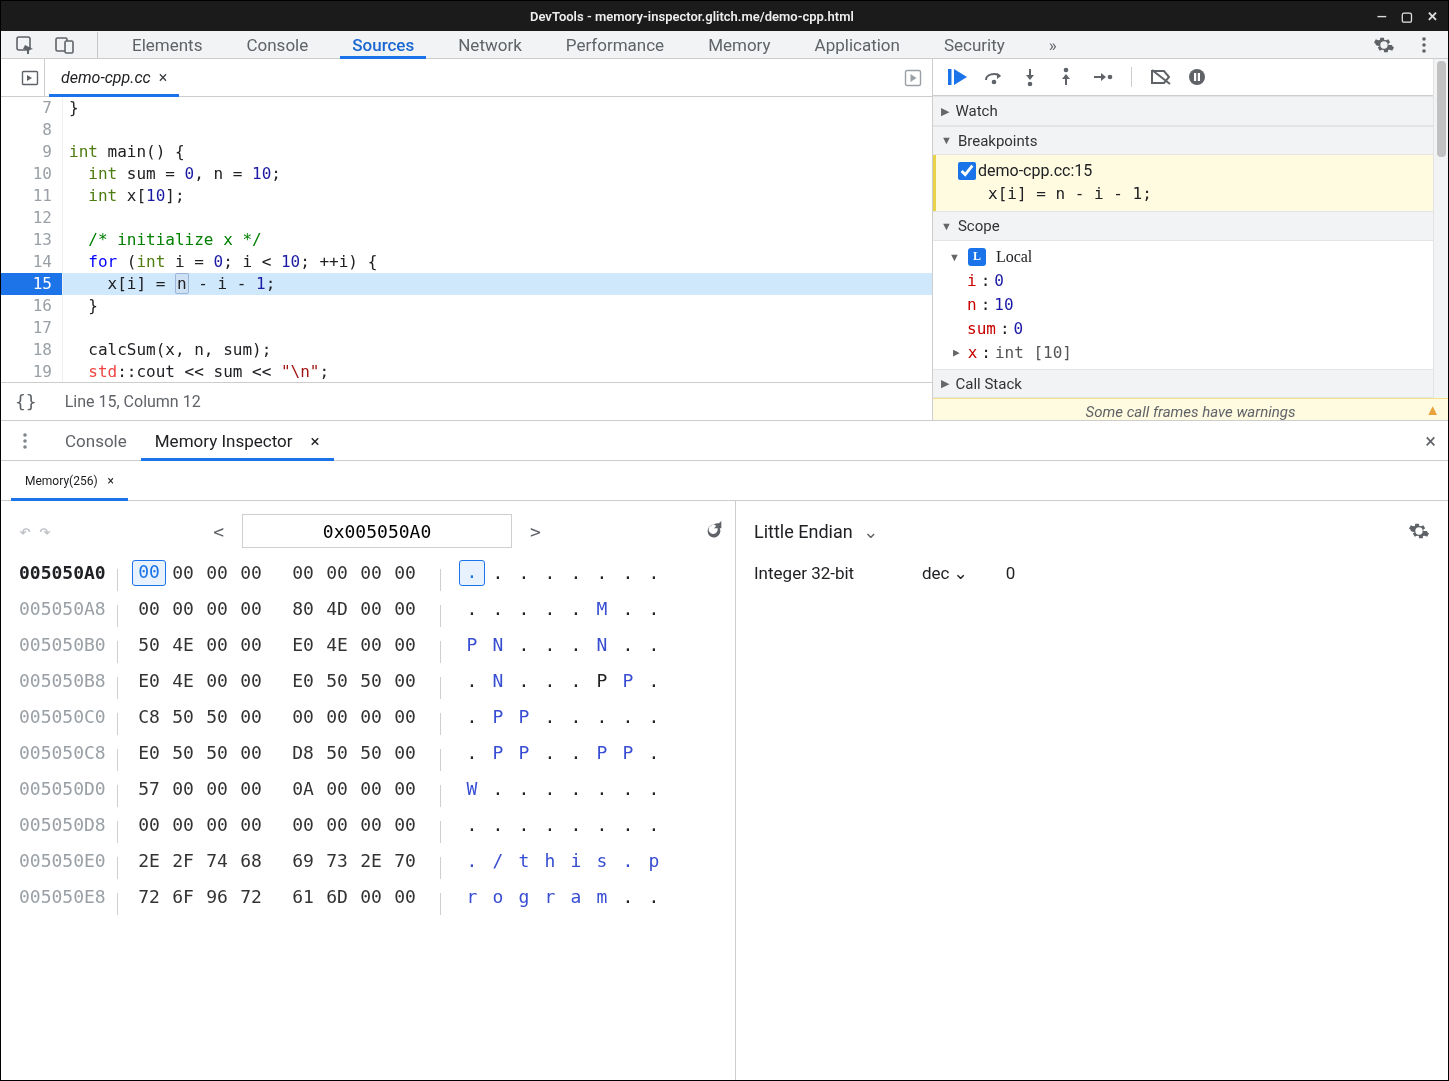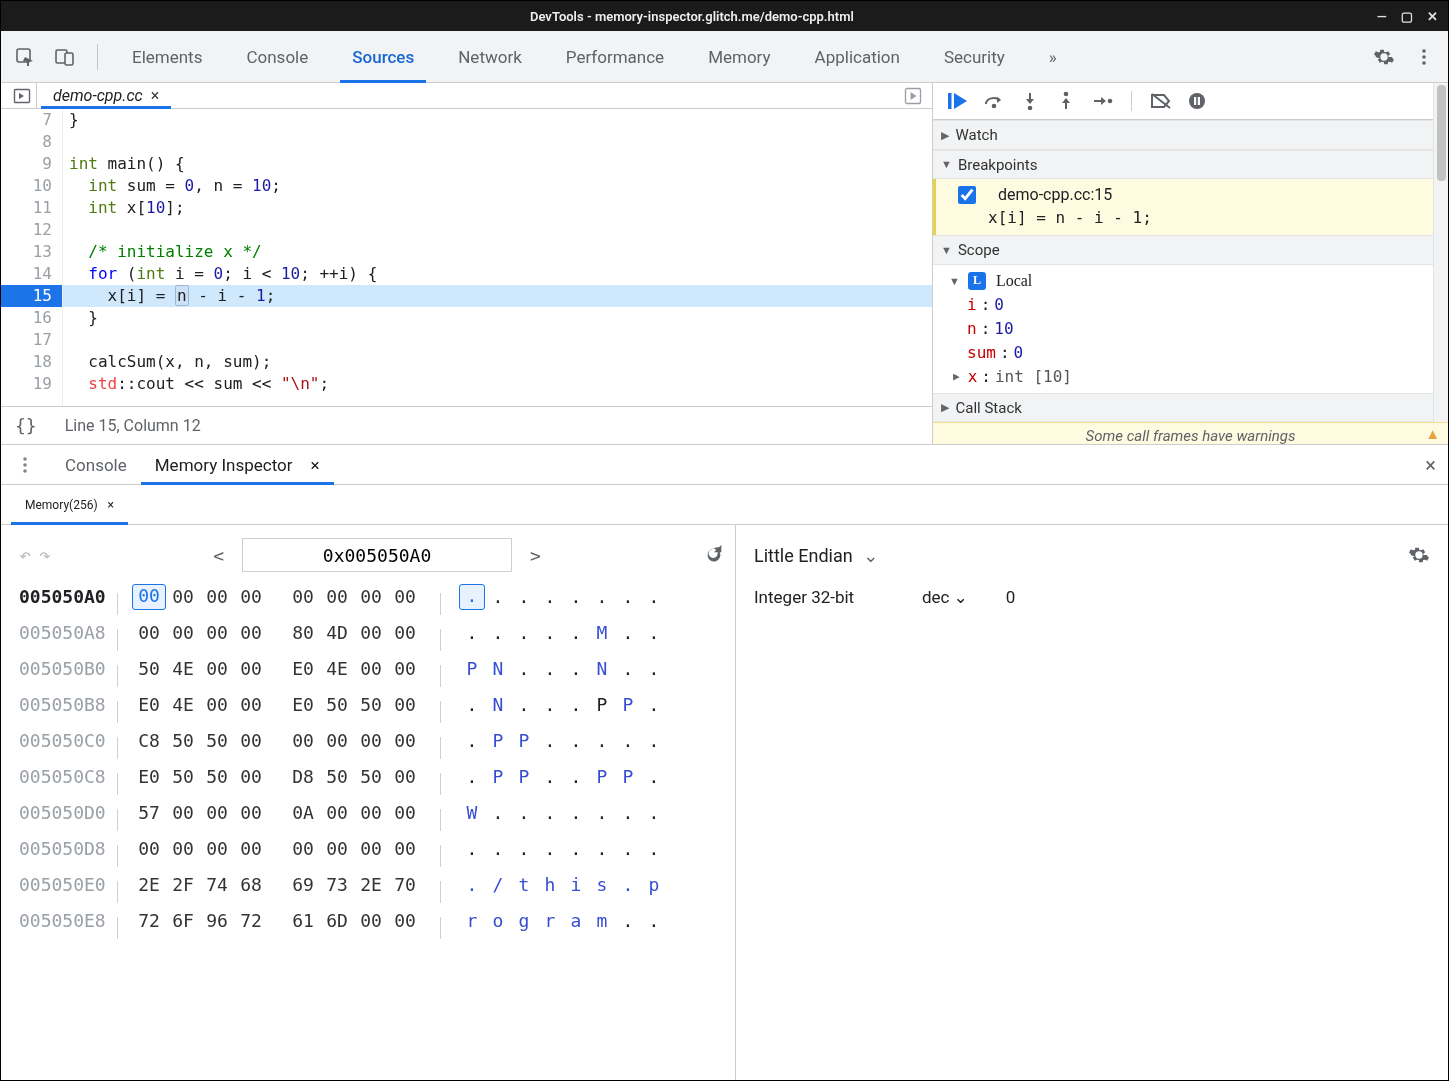--- a/index.html
+++ b/index.html
@@ -47,21 +47,21 @@
     font-size: 13px;
     font-weight: 600;
     flex: 0 0 auto;
     padding: 0 6px;
   }
   .titlebar .title { flex: 1; text-align: center; }
   .titlebar .win-btns { display: flex; gap: 14px; padding-right: 4px; color:#ddd; }
   .titlebar .win-btns span { cursor: pointer; }
   
   .main-tabs {
-    height: 52px;
+    height: 28px;
     display: flex; align-items: center;
     border-bottom: 1px solid var(--border);
     background: #f1f3f4;
     padding: 0 10px;
     gap: 12px;
     flex: 0 0 auto;
   }
   .main-tabs .icon-btn {
     width: 28px; height: 28px;
     display:flex;align-items:center;justify-content:center;
@@ -92,23 +92,23 @@
     border-bottom: 1px solid var(--border);
     position: relative;
   }
   .sources-pane {
     flex: 1 1 auto;
     display:flex; flex-direction: column;
     min-width:0;
     border-right: 1px solid var(--border);
   }
   .file-tabbar {
-    height: 26px; border-bottom: 1px solid var(--border);
+    height: 38px; border-bottom: 1px solid var(--border);
     display:flex; align-items:center;
-    padding-left: 6px;
+    padding-left: 14px;
     gap: 4px;
   }
   .file-tabbar .navigator-btn {
     width: 30px; height:100%;
     display:flex;align-items:center;justify-content:center;
     border-right: 1px solid var(--border);
     color:#5f6368; cursor:pointer;
   }
   .file-tab {
     height: 100%;
@@ -211,21 +211,21 @@
     gap:6px;
   }
   .section-hdr .chev {font-size:11px; color:#666;}
   .bp-row {
     background: var(--yellow-pane);
     border-left: 3px solid #e8d24a;
     padding: 6px 10px 8px 22px;
     font-family: "DejaVu Sans Mono", Menlo, Consolas, monospace;
     font-size:16px;
   }
-  .bp-row .bp-head {display:flex;align-items:center;gap:22px; font-family: "Segoe UI", Roboto, Arial; font-size:16px;}
+  .bp-row .bp-head {display:flex;align-items:center;gap:2px; font-family: "Segoe UI", Roboto, Arial; font-size:16px;}
   .bp-row input[type=checkbox]{ width:18px;height:18px; accent-color: var(--accent);}
   .bp-row .bp-src { padding-left:30px; padding-top:4px;}
   .scope-body { padding: 4px 6px; font-family: "DejaVu Sans Mono", Menlo, Consolas, monospace; font-size:16px; }
   .scope-line { padding-left: 28px; height:24px; display:flex;align-items:center; gap:4px;}
   .scope-line.local-head { padding-left:10px; font-family: "Segoe UI"; font-size:16px;}
   .scope-line .tri {font-size:11px;color:#666;margin-right:4px;}
   .scope-line .badge {
     display:inline-flex; width:18px;height:18px;align-items:center;justify-content:center;
     background:var(--blue-badge);color:#fff;border-radius:3px;font-size:12px;
     font-family: "Segoe UI"; margin-right:6px; font-weight:bold;

